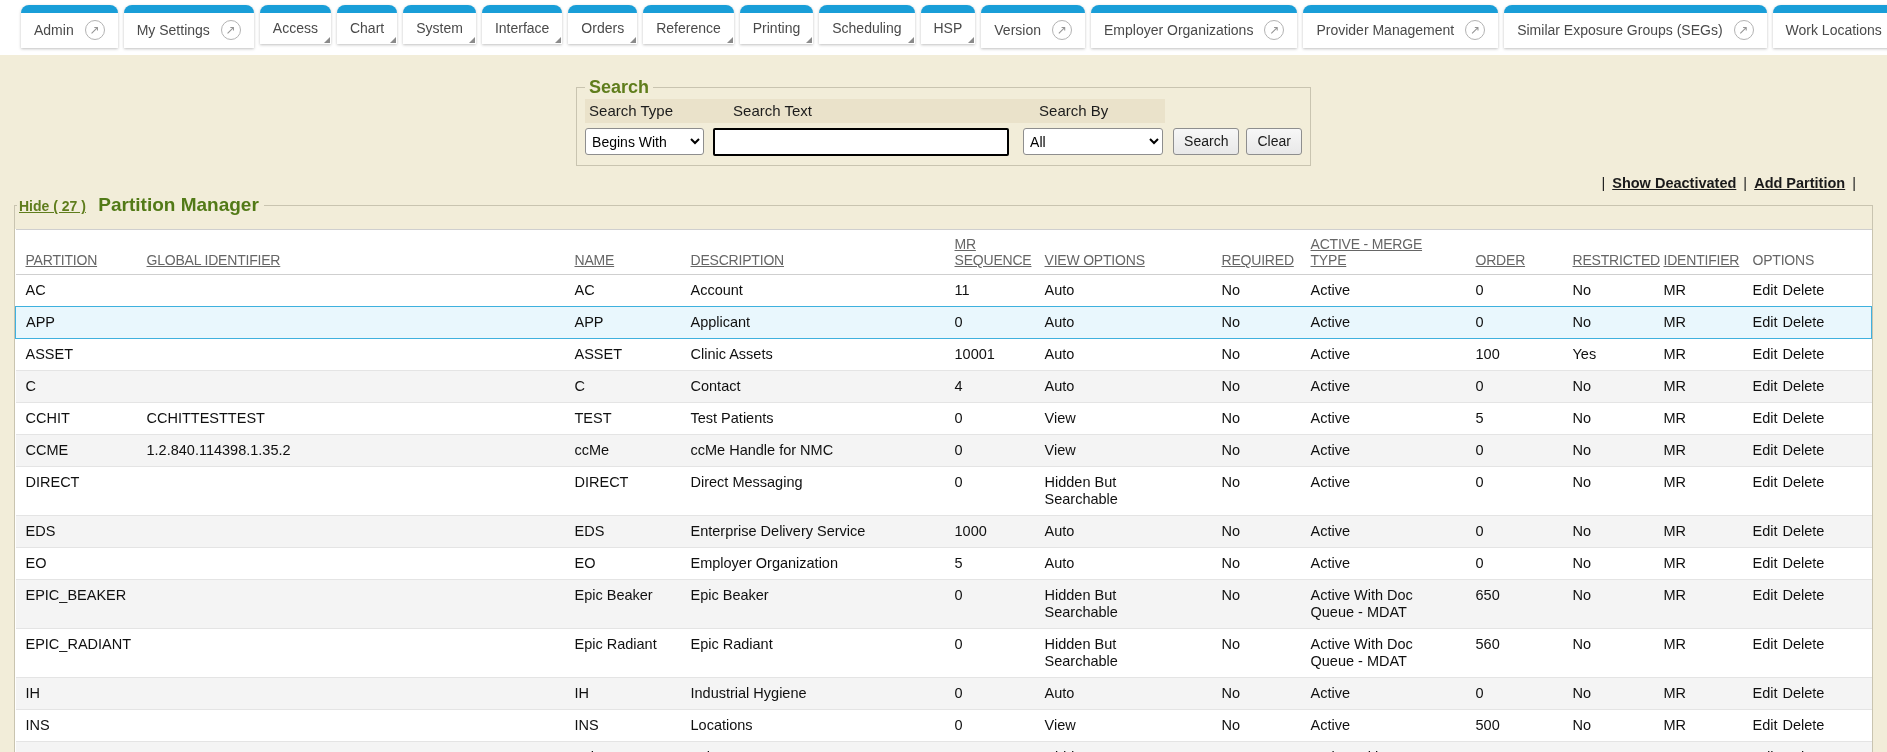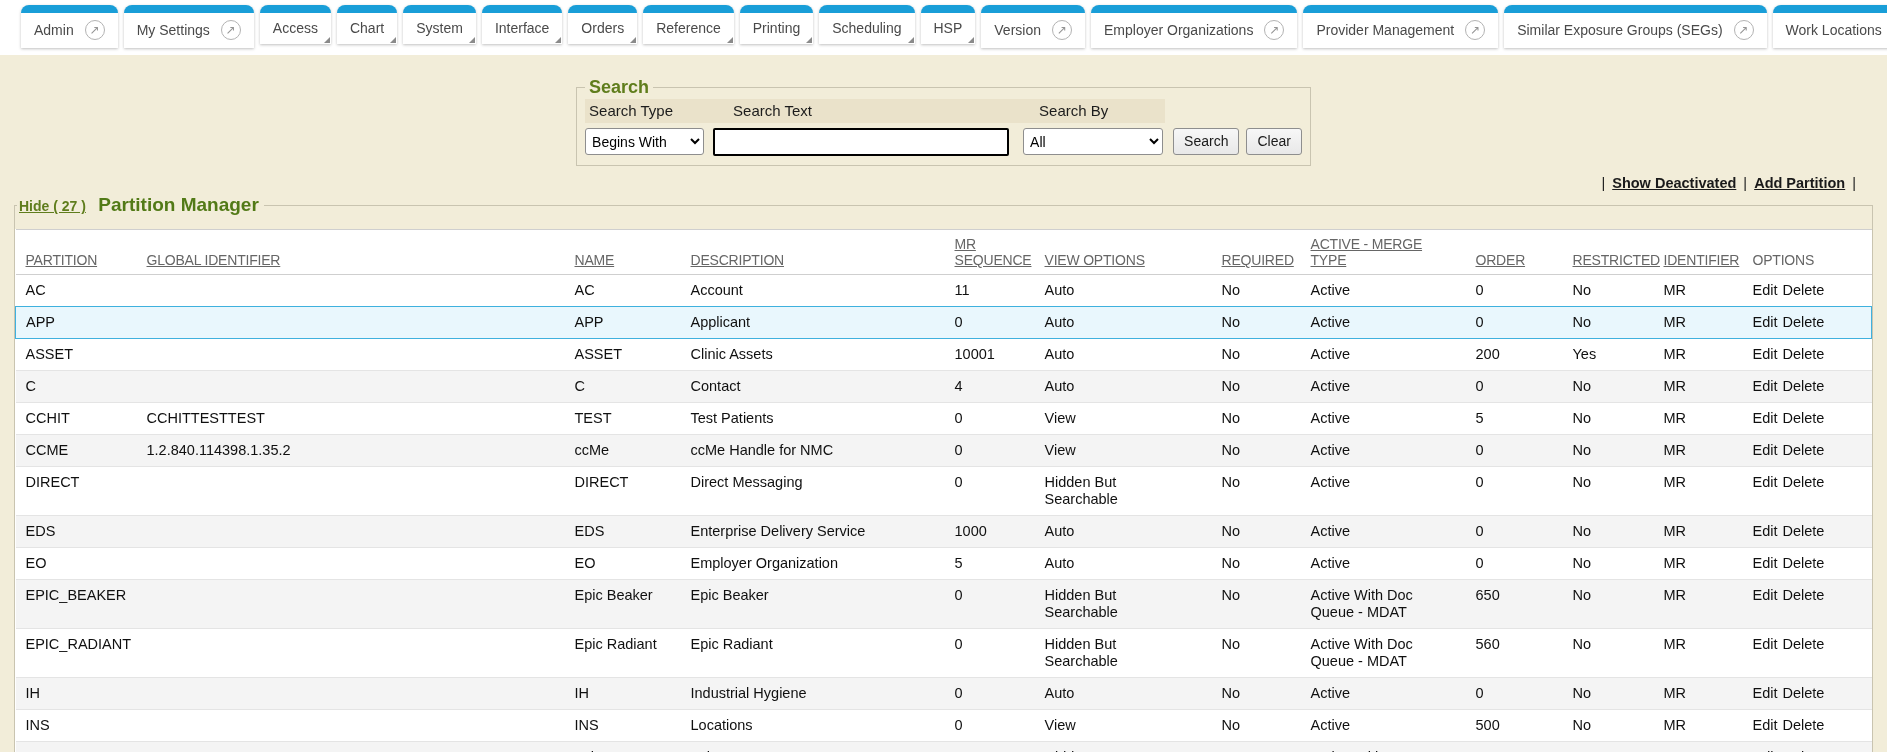--- a/index.html
+++ b/index.html
@@ -251,21 +251,21 @@
           </tr>
           <tr>
             <td>ASSET</td>
             <td></td>
             <td>ASSET</td>
             <td>Clinic Assets</td>
             <td>10001</td>
             <td>Auto</td>
             <td>No</td>
             <td>Active</td>
-            <td>200</td>
+            <td>100</td>
             <td>Yes</td>
             <td>MR</td>
             <td><span class="opt-link">Edit</span><span class="opt-link">Delete</span></td>
           </tr>
           <tr class="alt">
             <td>C</td>
             <td></td>
             <td>C</td>
             <td>Contact</td>
             <td>4</td>

